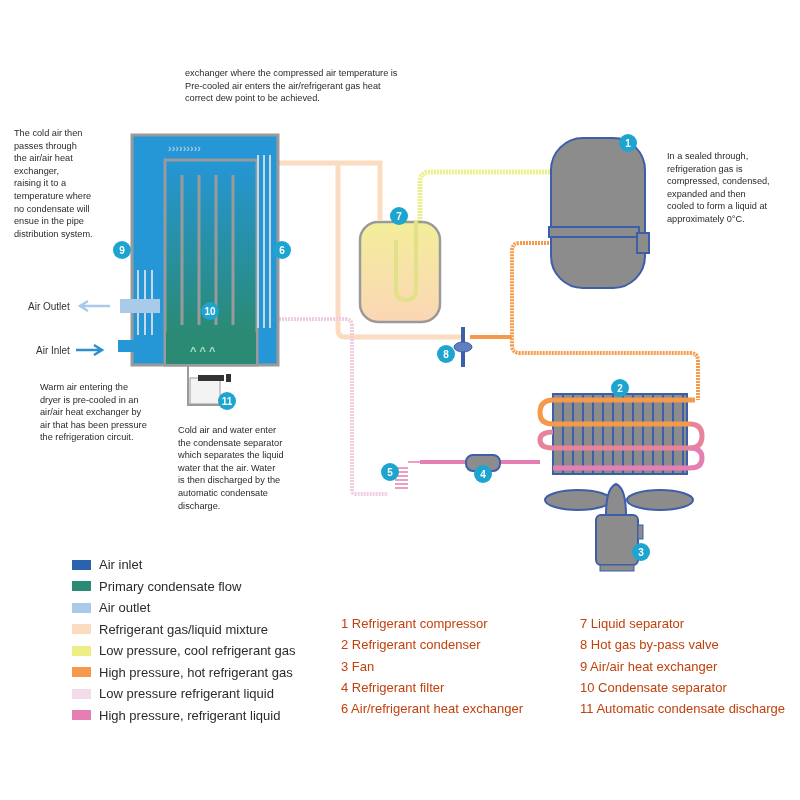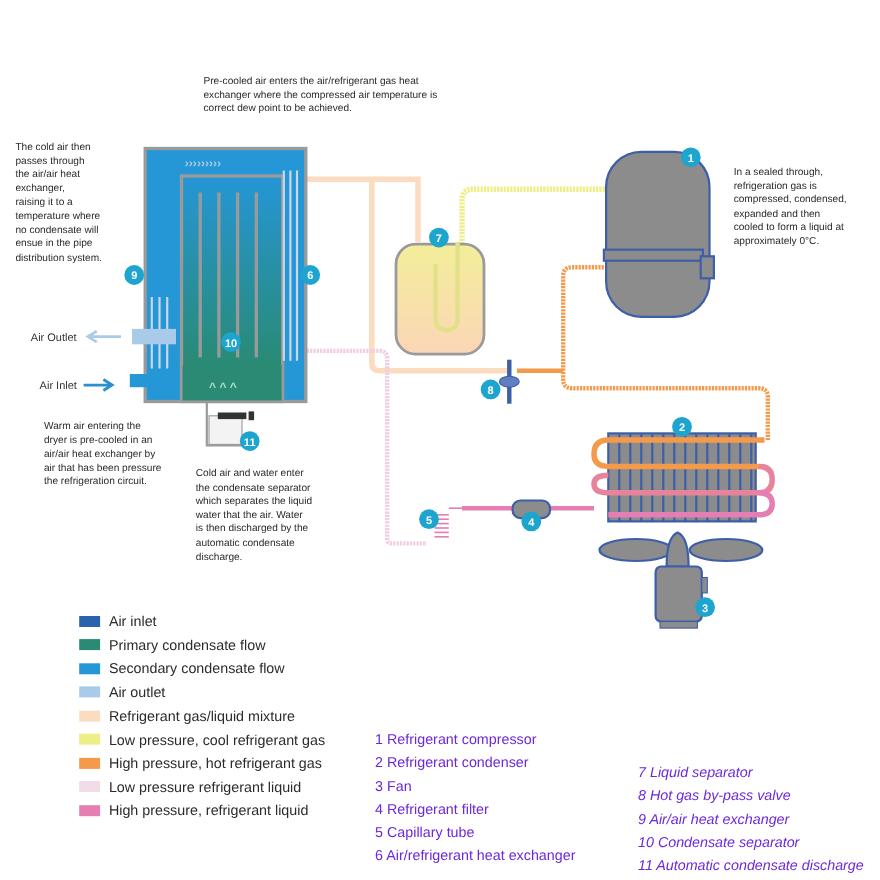--- a/index.html
+++ b/index.html
@@ -4,31 +4,31 @@
 <style>
   html,body{margin:0;padding:0;background:#fff;}
   body{width:800px;height:800px;position:relative;overflow:hidden;font-family:"Liberation Sans",sans-serif;color:#222;}
   .note{position:absolute;font-size:9.2px;line-height:12.6px;color:#2a2a2a;}
   .note span{display:block;white-space:nowrap;}
   svg.diag{position:absolute;left:0;top:0;}
   .legend{position:absolute;left:72px;top:554px;}
   .legend-item{display:flex;align-items:center;height:21.5px;}
   .swatch{width:19px;height:10px;margin-right:8px;}
   .legend-label{font-size:13px;color:#2b2b2b;white-space:nowrap;}
-  .parts{position:absolute;font-size:13px;color:#6d28d9;margin-top:48px;}
+  .parts{position:absolute;font-size:13px;color:#c2410c;}
   .parts div{height:21.3px;line-height:21.3px;white-space:nowrap;}
   .badge-text{font-family:"Liberation Sans",sans-serif;font-size:10px;fill:#fff;font-weight:bold;}
   .lbl{font-family:"Liberation Sans",sans-serif;font-size:10px;fill:#333;}
 </style>
 </head>
 <body>
 
 <div class="note" style="left:185px;top:67px;">
+  <span>exchanger where the compressed air temperature is</span>
   <span>Pre-cooled air enters the air/refrigerant gas heat</span>
-  <span>exchanger where the compressed air temperature is</span>
   <span>correct dew point to be achieved.</span>
 </div>
 <div class="note" style="left:14px;top:127px;">
   <span>The cold air then</span>
   <span>passes through</span>
   <span>the air/air heat</span>
   <span>exchanger,</span>
   <span>raising it to a</span>
   <span>temperature where</span>
   <span>no condensate will</span>
@@ -232,24 +232,20 @@
 <div class="legend" id="legend">
     <div class="legend-item">
       <span class="swatch" style="background: rgb(43, 98, 173);"></span>
       <span class="legend-label">Air inlet</span>
     </div>
     <div class="legend-item">
       <span class="swatch" style="background: rgb(42, 138, 115);"></span>
       <span class="legend-label">Primary condensate flow</span>
     </div>
     <div class="legend-item">
-      <span class="swatch" style="background: rgb(37, 150, 214);"></span>
-      <span class="legend-label">Secondary condensate flow</span>
-    </div>
-    <div class="legend-item">
       <span class="swatch" style="background: rgb(169, 203, 233);"></span>
       <span class="legend-label">Air outlet</span>
     </div>
     <div class="legend-item">
       <span class="swatch" style="background: rgb(251, 220, 192);"></span>
       <span class="legend-label">Refrigerant gas/liquid mixture</span>
     </div>
     <div class="legend-item">
       <span class="swatch" style="background: rgb(238, 238, 134);"></span>
       <span class="legend-label">Low pressure, cool refrigerant gas</span>
@@ -266,22 +262,21 @@
       <span class="swatch" style="background: rgb(229, 127, 179);"></span>
       <span class="legend-label">High pressure, refrigerant liquid</span>
     </div>
   </div>
 
 <div class="parts" style="left:341px;top:613px;">
   <div>1 Refrigerant compressor</div>
   <div>2 Refrigerant condenser</div>
   <div>3 Fan</div>
   <div>4 Refrigerant filter</div>
-  <div>5 Capillary tube</div>
   <div>6 Air/refrigerant heat exchanger</div>
 </div>
-<div class="parts" style="left:580px;top:643px;font-style:italic;">
+<div class="parts" style="left:580px;top:613px;">
   <div>7 Liquid separator</div>
   <div>8 Hot gas by-pass valve</div>
   <div>9 Air/air heat exchanger</div>
   <div>10 Condensate separator</div>
   <div>11 Automatic condensate discharge</div>
 </div>
 
 </body></html>

